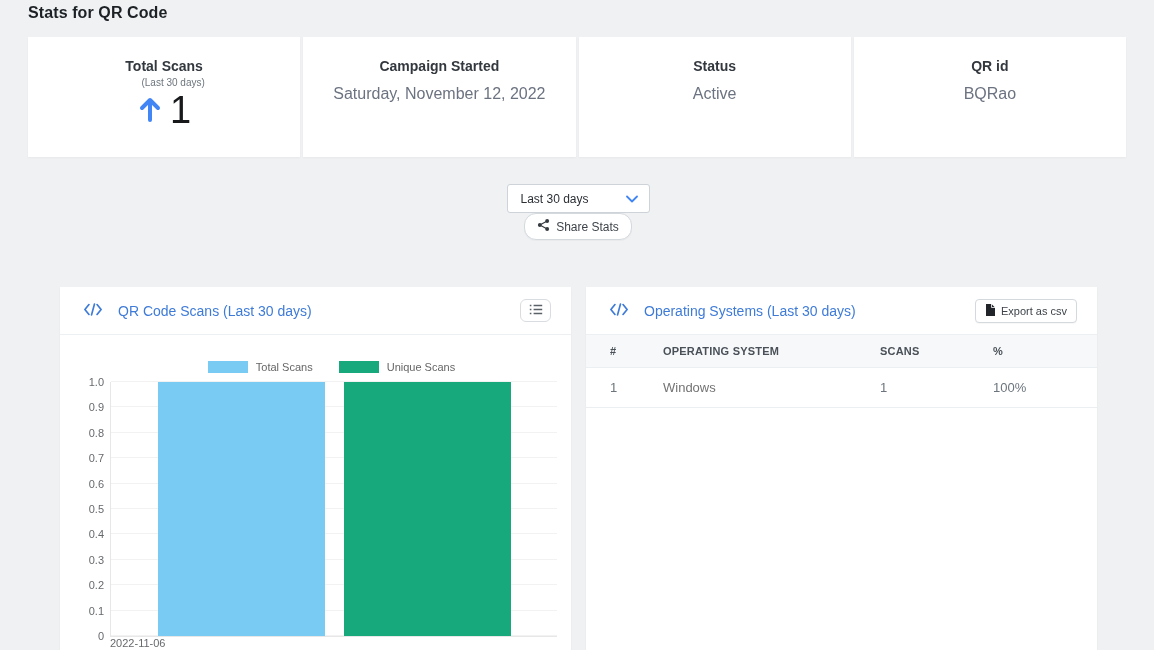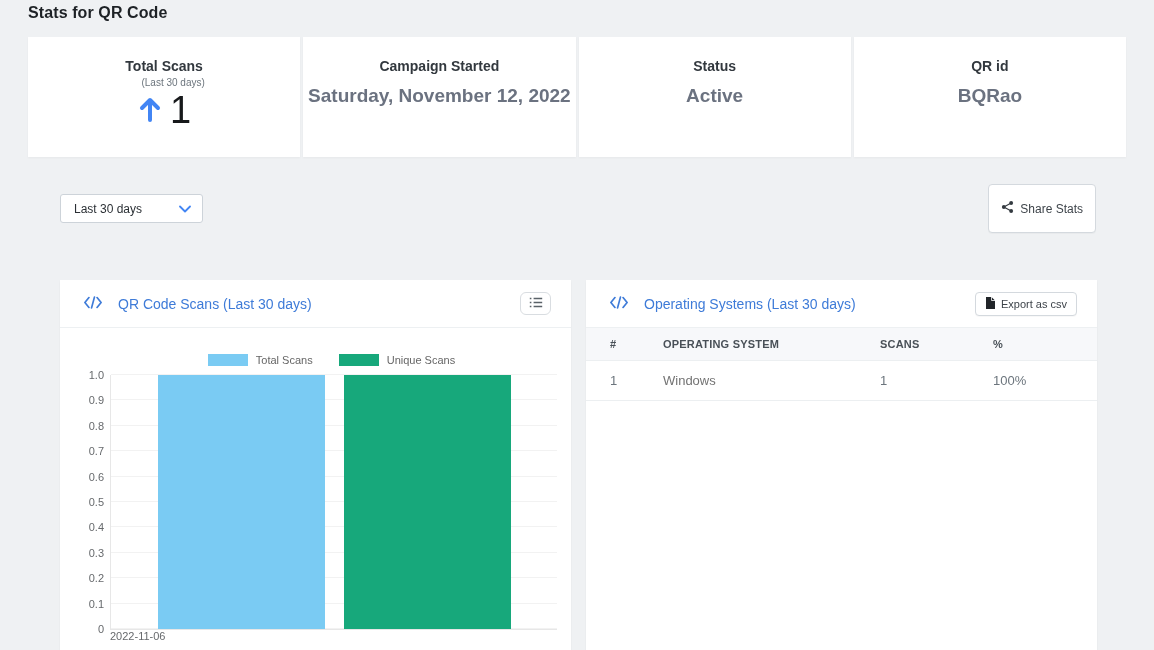--- a/index.html
+++ b/index.html
@@ -14,39 +14,40 @@
     padding:4px 0 0 28px; letter-spacing:.1px;
   }
   
   .cards-row { display:flex; gap:3px; margin:15px 28px 0 28px; }
   .stat-card {
     flex:1; background:#fff; height:120px; text-align:center;
     padding-top:21px; box-shadow:0 1px 2px rgba(0,0,0,.04);
   }
   .stat-card .card-title { font-size:14px; font-weight:700; color:#32383e; }
   .stat-card .card-sub { font-size:10px; color:#6c757d; margin-top:3px;padding-left:18px; }
-  .stat-card .card-value { font-size:19px; color:#6b7280; margin-top:11px;font-weight:bold; }
+  .stat-card .card-value { font-size:16px; color:#6b7280; margin-top:11px; }
   .big-row { display:flex; align-items:center; justify-content:center; gap:7px; margin-top:2px; }
   .big-number { font-size:38px; color:#17191b; line-height:1.1; }
   
   .controls-row {
     display:flex; justify-content:space-between; align-items:center;
     margin:27px 58px 0 60px;
+    flex-direction:column;
   }
   .select-box {
     width:143px; height:29px; background:#fff;
     border:1px solid #cdd3d9; border-radius:3px;
     display:flex; align-items:center; justify-content:space-between;
     padding:0 11px 0 13px; font-size:12px; color:#2b3035; cursor:pointer;
   }
   .btn {
-    background:#fff; border:1px solid #d4d9de; border-radius:4px;
+    background:#fff; border:1px solid #d4d9de; border-radius:12px;
     display:inline-flex; align-items:center; gap:6px;
     font-size:12px; color:#3e444a; cursor:pointer;
-    padding:15px 12px; box-shadow:0 1px 1px rgba(0,0,0,.03);
+    padding:4px 12px; box-shadow:0 1px 1px rgba(0,0,0,.03);
   }
   .btn-sm { font-size:11px; padding:4px 9px; border-radius:4px; }
   
   .panels-row { display:flex; gap:15px; margin:47px 57px 0 60px; }
   .panel {
     flex:1; background:#fff; height:430px;
     box-shadow:0 1px 2px rgba(0,0,0,.05);
   }
   .panel-header {
     display:flex; justify-content:space-between; align-items:center;

